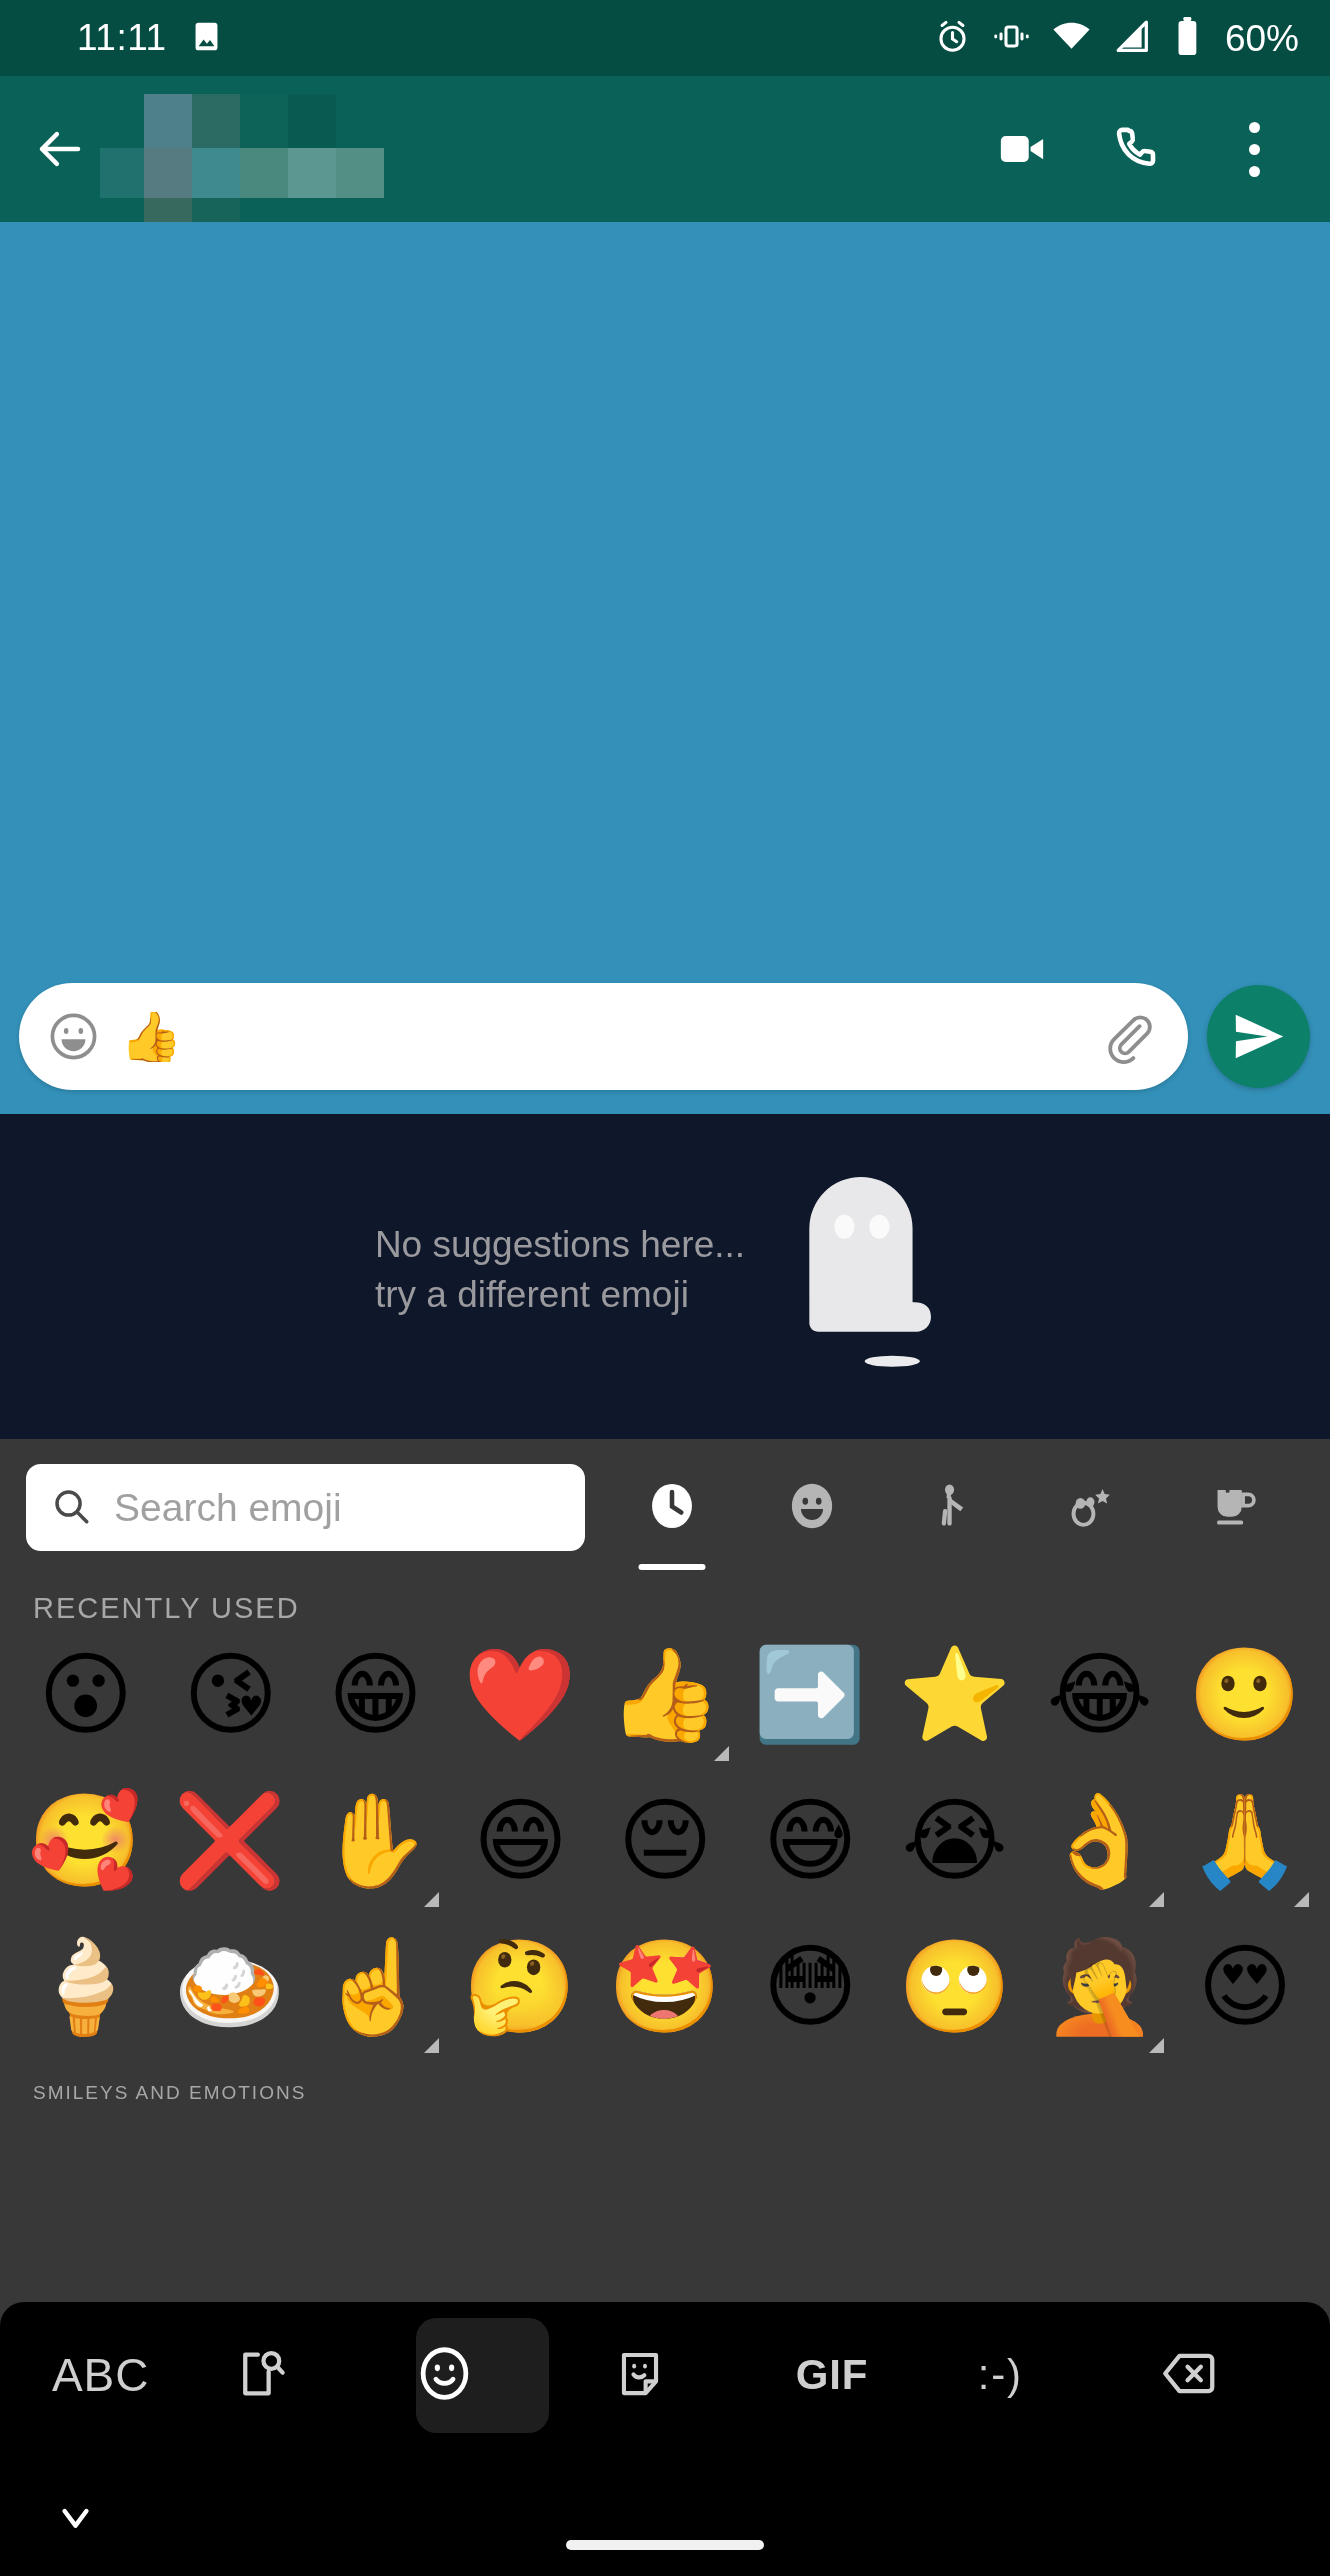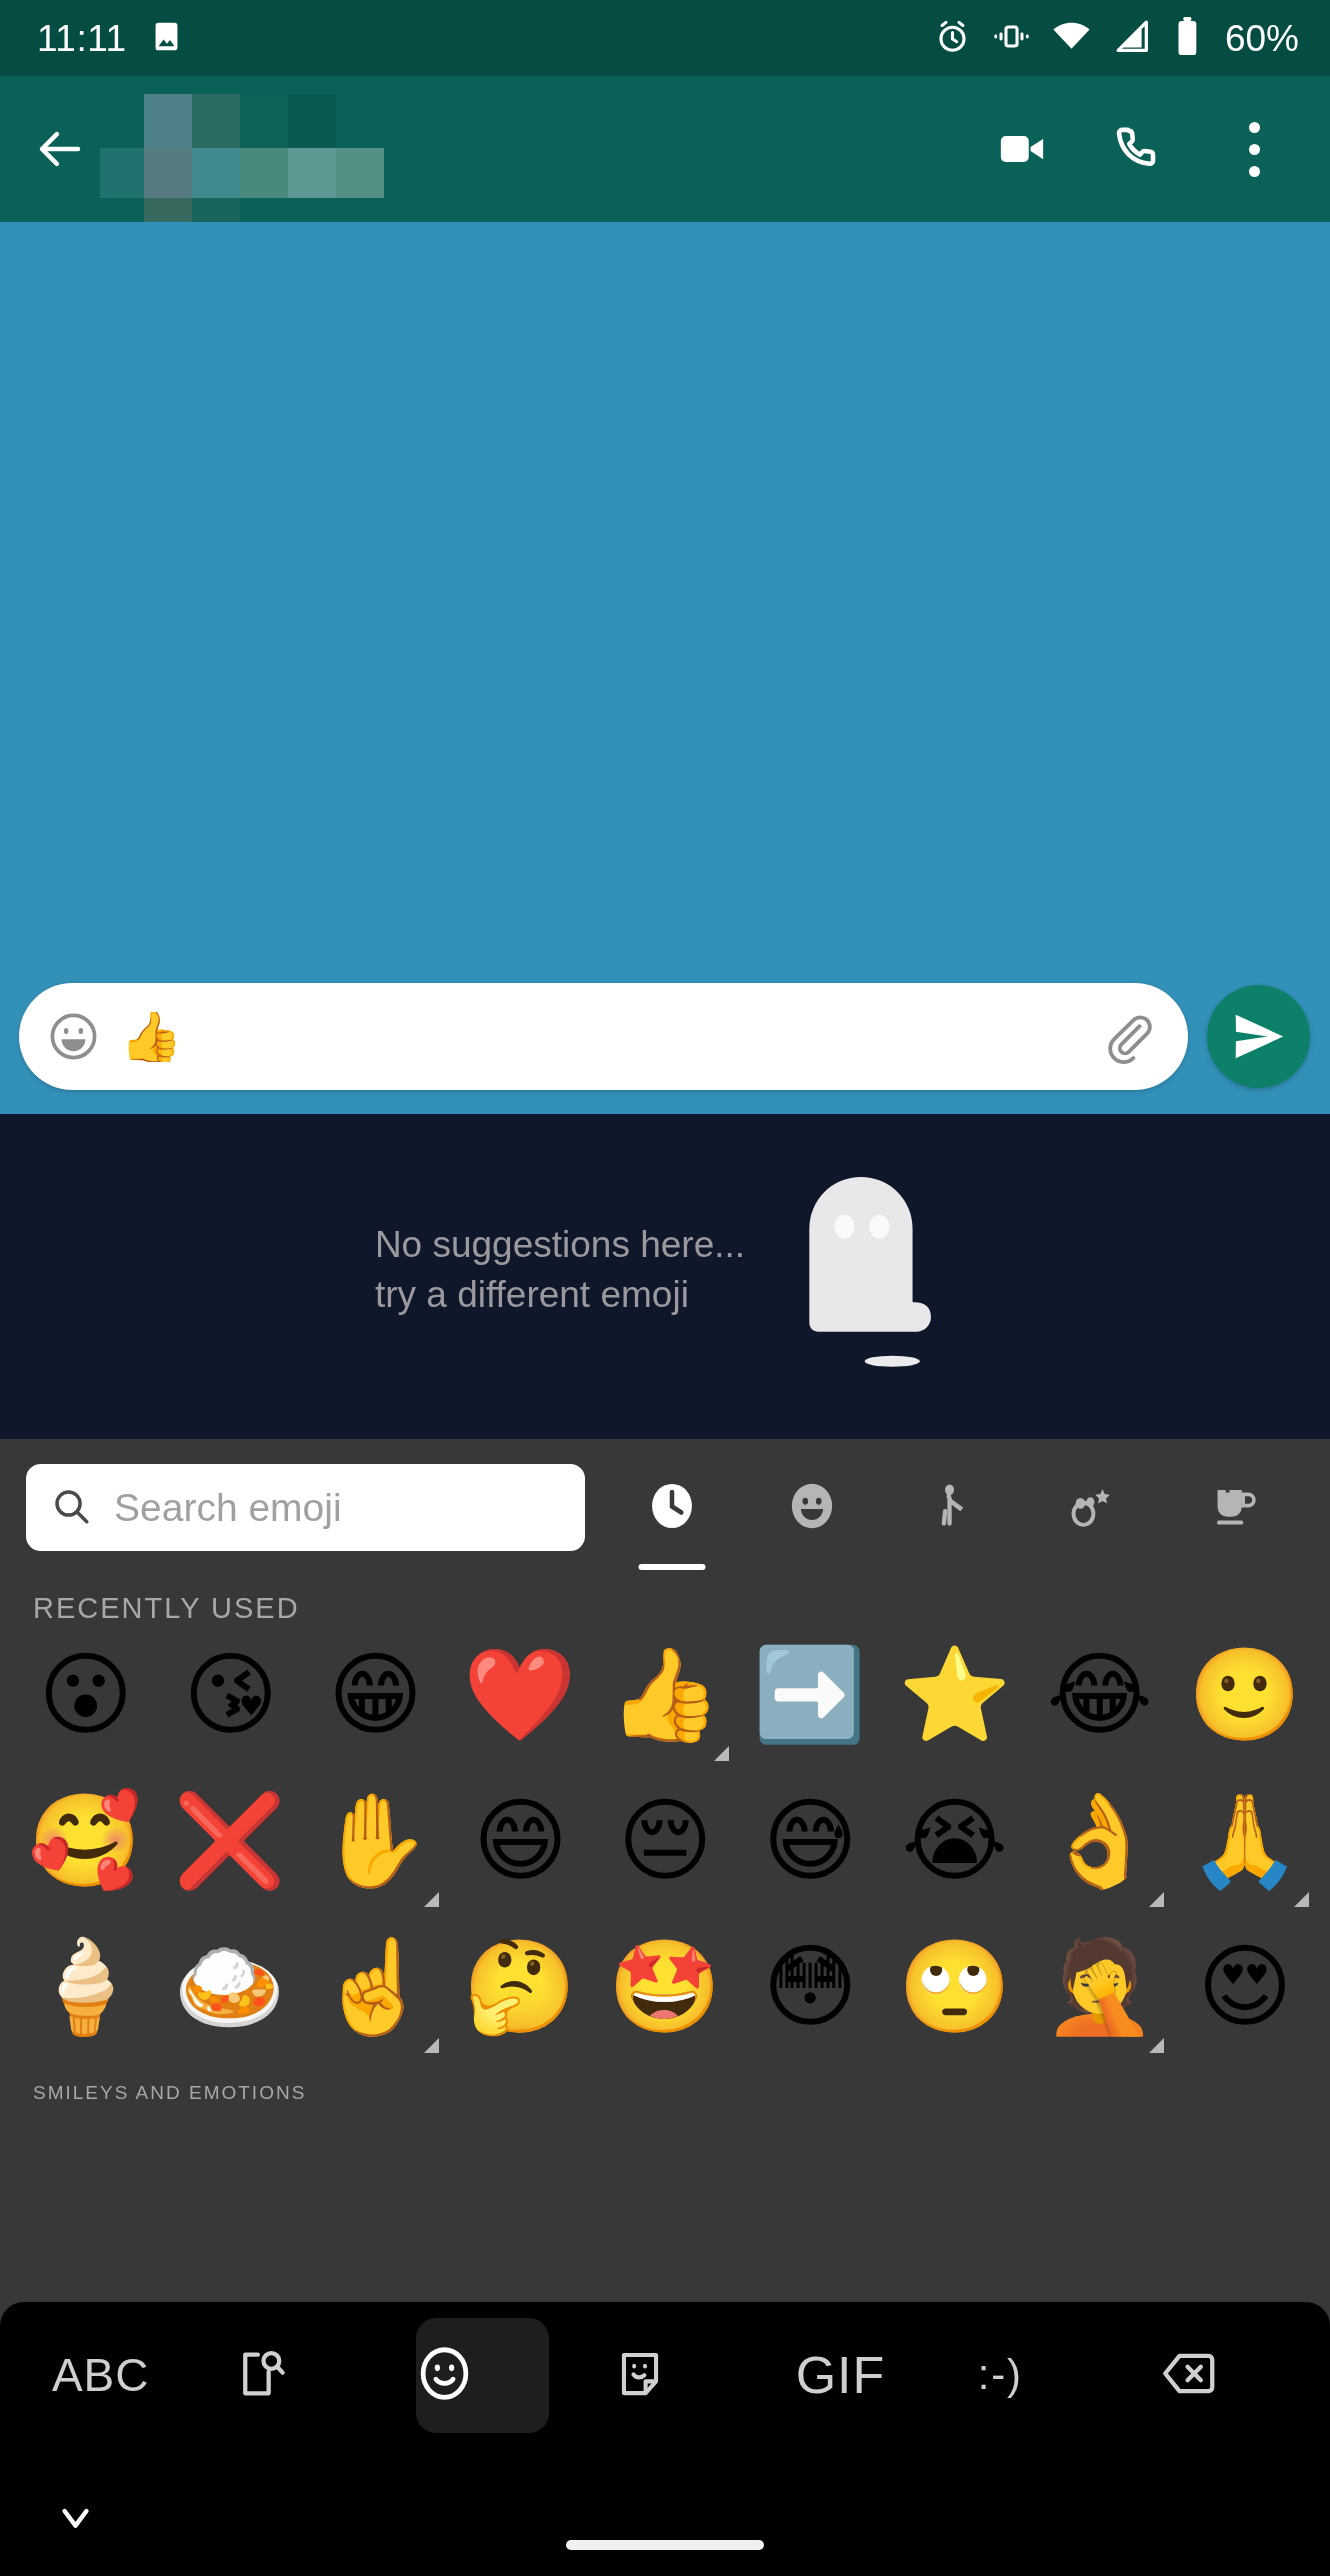--- a/index.html
+++ b/index.html
@@ -18,21 +18,21 @@
   }
 
   
   .status-bar {
     height:76px; flex:0 0 76px;
     background:#054D42;
     display:flex; align-items:center;
     padding:0 31px 0 37px;
     color:#fff;
   }
-  .status-left { display:flex; align-items:center; gap:22px; }
+  .status-left { display:flex; gap:22px;margin-left:40px; }
   .status-time { font-size:37px; letter-spacing:0.5px; font-weight:400; line-height:1; }
   .status-right { margin-left:auto; display:flex; align-items:center; gap:20.3px;justify-content:center; }
   .status-batt-text { font-size:37px; font-weight:400; line-height:1; margin-left:1.8px;}
   .si { display:block; }
 
   
   .app-bar {
     height:146px; flex:0 0 146px;
     background:#0A6157;
     display:flex; align-items:center;
@@ -175,21 +175,21 @@
   }
   .kb-btn {
     flex:0 0 auto;
     height:115px; min-width:118px;
     display:flex; align-items:center; justify-content:flex-start;
     border-radius:20.3px;
     color:#D8D8D8;
   }
   .kb-btn.active { background:#1E1E1E; width:133px; }
   .kb-abc { font-size:46px; letter-spacing:0.9px; color:#CFCFCF; line-height:1;}
-  .kb-gif { font-size:52px; font-weight:400; letter-spacing:0.9px; color:#CFCFCF; line-height:1; font-family:"Liberation Sans", sans-serif;}
+  .kb-gif { font-size:42px; font-weight:700; letter-spacing:0.9px; color:#CFCFCF; line-height:1; font-family:"Liberation Sans", sans-serif;}
   .kb-emoticon { font-size:42px; color:#CFCFCF; line-height:1; letter-spacing:1.8px;}
   .kb-spacer { flex:1 1 auto; }
 
   
   .nav-bar {
     flex:0 0 128px;
     background:#000;
     position:relative;
     display:flex; align-items:center;
   }

